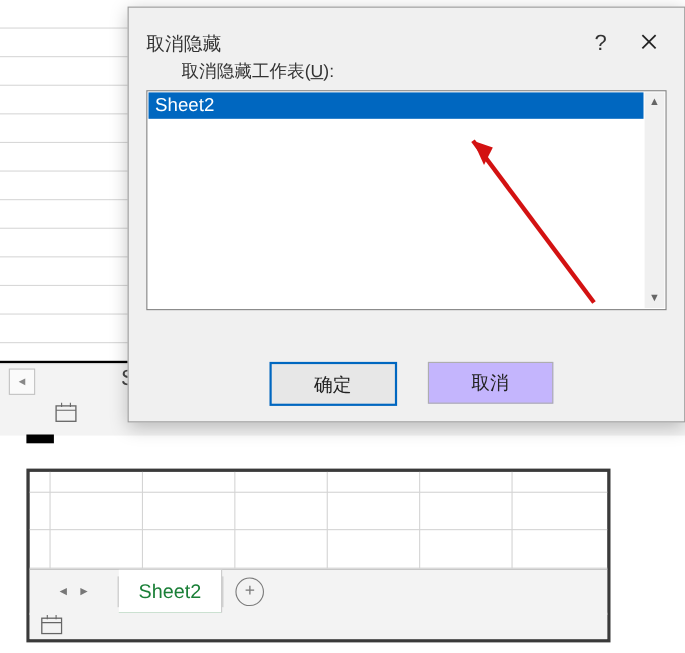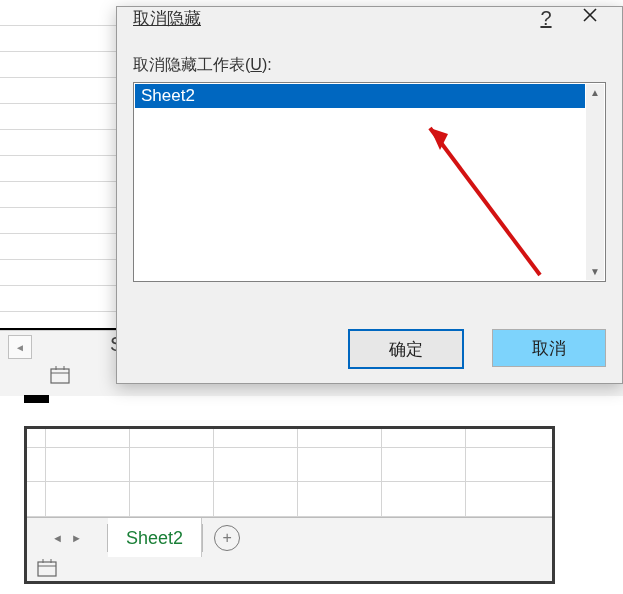--- a/index.html
+++ b/index.html
@@ -14,33 +14,33 @@
   .bg-tab-strip .nav-left{position:absolute;left:8px;top:4px;width:22px;height:22px;border:1px solid #c0c0c0;background:#fafafa;display:flex;align-items:center;justify-content:center;color:#888;font-size:10px;}
   .bg-tab-strip .s-frag{position:absolute;left:110px;top:2px;font-size:20px;color:#444;}
   .bg-status{position:absolute;left:0;top:360px;width:623px;height:36px;background:#f3f3f3;}
   .bg-status .cal-icon{position:absolute;left:50px;top:6px;width:20px;height:18px;}
   .cal-icon svg{width:100%;height:100%;display:block;}
   .blackbar{position:absolute;left:24px;top:395px;width:25px;height:8px;background:#000;}
   .top-cut{position:absolute;left:0;top:328px;width:122px;border-top:2px solid #000;}
 
   
   .dialog{position:absolute;left:116px;top:6px;width:505px;height:376px;background:#f0f0f0;border:1px solid #9a9a9a;box-shadow:0 4px 16px rgba(0,0,0,0.25);}
-  .dialog .titlebar{height:44px;display:flex;align-items:flex-start;padding:0 10px 0 16px;font-size:17px;color:#333;text-decoration:underline;}
+  .dialog .titlebar{height:44px;display:flex;align-items:flex-end;padding:0 10px 0 16px;font-size:17px;color:#333;}
   .dialog .titlebar .title{flex:1;}
   .dialog .titlebar .help{width:44px;text-align:center;font-size:20px;color:#333;cursor:default;}
   .dialog .titlebar .close{width:44px;text-align:center;}
   .dialog .titlebar .close svg{width:16px;height:16px;}
-  .dialog .label{padding:4px 16px 6px 16px;font-size:16px;color:#333;}
+  .dialog .label{padding:4px 16px 6px 16px;font-size:16px;color:#333;margin-left:32px;}
   .dialog .label .ul{text-decoration:underline;}
   .dialog .listbox{margin:0 16px;height:198px;border:1px solid #808080;background:#fff;position:relative;}
   .dialog .listbox .item{position:absolute;left:1px;top:1px;right:20px;height:24px;line-height:24px;padding-left:6px;color:#fff;background:#0067c0;font-size:17px;}
   .dialog .listbox .scroll{position:absolute;right:1px;top:1px;bottom:1px;width:18px;background:#f0f0f0;display:flex;flex-direction:column;justify-content:space-between;align-items:center;color:#666;font-size:10px;}
   .dialog .listbox .scroll span{padding:3px 0;}
-  .dialog .btn-row{position:absolute;left:0;right:0;bottom:14px;display:flex;justify-content:flex-end;gap:28px;padding-right:16px;padding-left:24px;}
-  .dialog .btn{width:112px;height:36px;border:1px solid #aeaeae;background:#7dd3fc;font-size:17px;color:#222;display:flex;align-items:center;justify-content:center;}
+  .dialog .btn-row{position:absolute;left:0;right:0;bottom:14px;display:flex;justify-content:center;gap:28px;padding-right:16px;padding-left:24px;}
+  .dialog .btn{width:112px;height:36px;border:1px solid #aeaeae;background:#c4b5fd;font-size:17px;color:#222;display:flex;align-items:center;justify-content:center;}
   .dialog .btn.primary{border:2px solid #0067c0;background:#e7e7e7;}
 
   
   .arrow-layer{position:absolute;left:0;top:0;width:623px;height:405px;pointer-events:none;}
 
   
   .bottom-area{position:absolute;left:24px;top:426px;width:525px;height:152px;border:3px solid #3a3a3a;background:#fff;}
   .bottom-area .cells{position:absolute;left:0;top:0;right:0;height:88px;}
   .bottom-area .cells .col{position:absolute;top:0;bottom:0;border-right:1px solid #d4d4d4;}
   .bottom-area .cells .hrow{position:absolute;left:0;right:0;border-bottom:1px solid #d4d4d4;}

